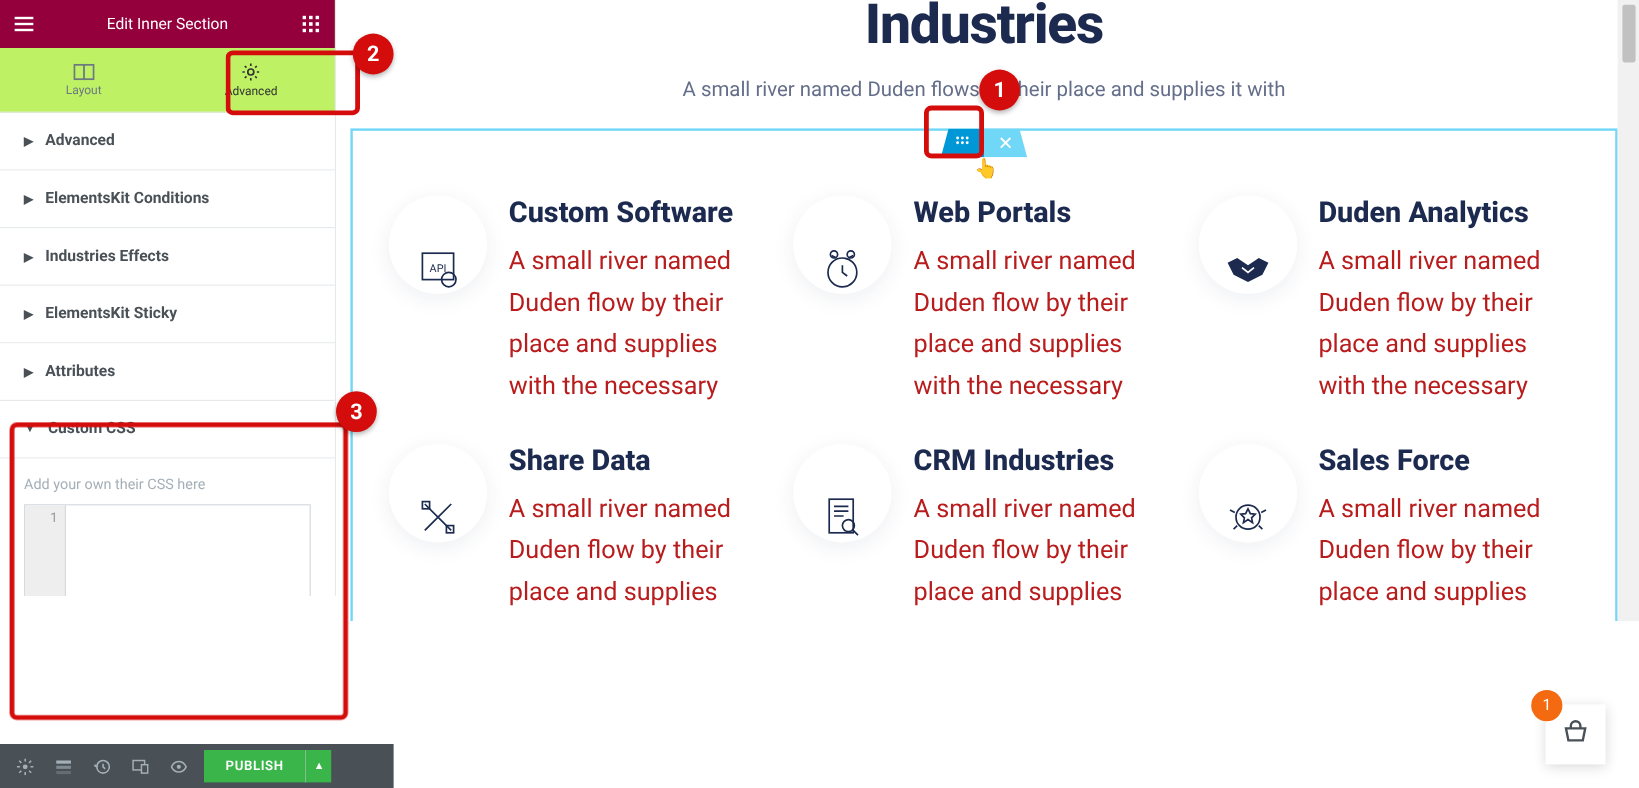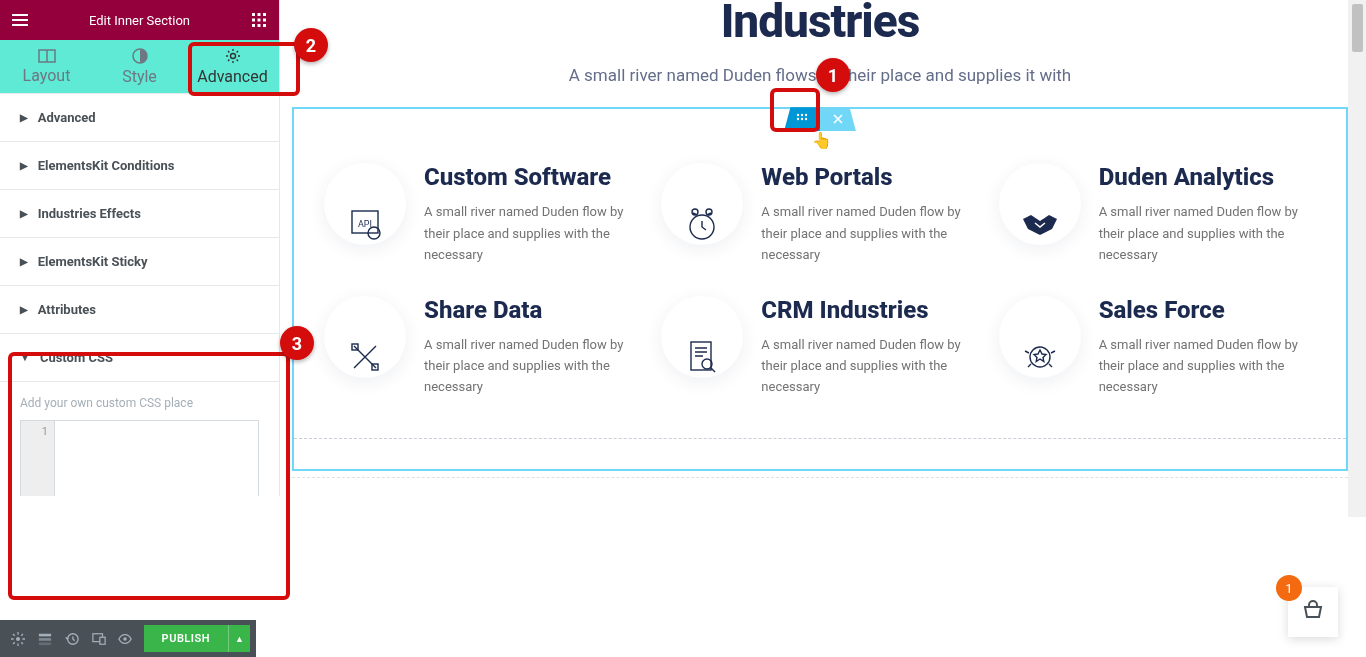--- a/index.html
+++ b/index.html
@@ -1,40 +1,40 @@
 <!DOCTYPE html>
 <html><head>
 <meta charset="utf-8">
 <style>
 * { margin: 0; padding: 0; box-sizing: border-box; font-family: -apple-system, BlinkMacSystemFont, "Segoe UI", Roboto, Arial, sans-serif; }
 body { background: #fff; overflow: hidden; width: 1366px; height: 657px; position: relative; }
 
 
-.panel { position: absolute; left: 0; top: 0; width: 280px; height: 496px; background: #5eead4; display: flex; flex-direction: column; border-right: 1px solid #e6e9ec; }
+.panel { position: absolute; left: 0; top: 0; width: 280px; height: 496px; background: #bef264; display: flex; flex-direction: column; border-right: 1px solid #e6e9ec; }
 .panel-header { height: 40px; background: #93003c; color: #fff; display: flex; align-items: center; justify-content: space-between; padding: 0 10px; }
 .panel-header-title { font-size: 13px; font-weight: 400; }
 .hamburger, .grid-btn { width: 20px; height: 20px; display: flex; align-items: center; justify-content: center; cursor: pointer; }
 .hamburger svg, .grid-btn svg { fill: #fff; }
 .tabs-row { display: flex; height: 54px; border-bottom: 1px solid #e6e9ec; }
-.tab { flex: 1; display: flex; flex-direction: column; align-items: center; justify-content: center; gap: 3px; cursor: pointer; color: #6d7882; font-size: 16px; }
+.tab { flex: 1; display: flex; flex-direction: column; align-items: center; justify-content: center; gap: 3px; cursor: pointer; color: #6d7882; font-size: 10px; }
 .tab svg { fill: #6d7882; }
 .tab.active { color: #333; }
 .accordion { flex: 1; overflow: auto; background: #f1f3f5; }
 .acc-item { background: #fff; border-bottom: 1px solid #e6e9ec; padding: 16px 20px; display: flex; align-items: center; gap: 10px; cursor: pointer; font-size: 13px; font-weight: 700; color: #495157; }
 .acc-item.open { background: #fff; }
 .caret { font-size: 10px; color: #495157; }
 .acc-body { background: #fff; padding: 14px 20px 18px; border-bottom: 1px solid #e6e9ec; }
 .acc-help { font-size: 12px; color: #a4afb7; margin-bottom: 10px; }
 .code-box { display: flex; border: 1px solid #d5dadf; background: #fff; height: 132px; }
 .gutter { width: 34px; background: #eee; border-right: 1px solid #d5dadf; color: #999; font-size: 11px; padding: 4px 6px; text-align: right; }
 .code-area { flex: 1; font-family: monospace; font-size: 11px; padding: 4px 6px; }
 .examples { font-size: 11px; color: #a4afb7; font-style: italic; margin-top: 14px; font-family: Liberation Serif, serif; }
 
 
-.bottom-bar { position: absolute; left: 0; bottom: 0; width: 256px; height: 37px; background: #495157; display: flex; align-items: center; padding: 0 6px; gap: 2px; }
+.bottom-bar { position: absolute; left: 0; bottom: 0; width: 328px; height: 37px; background: #495157; display: flex; align-items: center; padding: 0 6px; gap: 2px; }
 .bb-btn { width: 30px; height: 37px; display: flex; align-items: center; justify-content: center; cursor: pointer; }
 .bb-btn svg { fill: #a4afb7; width: 14px; height: 14px; }
 .publish-group { margin-left: 4px; display: flex; height: 27px; }
 .publish-btn { background: #39b54a; color: #fff; border: none; padding: 0 18px; font-size: 11px; font-weight: 600; cursor: pointer; letter-spacing: 0.5px; }
 .publish-drop { width: 22px; background: #39b54a; border: none; border-left: 1px solid rgba(255,255,255,0.3); cursor: pointer; color: #fff; font-size: 9px; }
 
 
 .canvas { position: absolute; left: 280px; top: 0; right: 0; height: 517px; overflow: auto; background: #fff; }
 .scroll-edge { position: absolute; right: 0; top: 0; width: 18px; height: 657px; background: #f1f1f1; }
 .scroll-thumb { position: absolute; right: 3px; top: 4px; width: 11px; height: 48px; background: #c1c1c1; border-radius: 2px; }
@@ -50,21 +50,21 @@
 .handle-tab svg { fill: #fff; width: 12px; height: 12px; }
 .cursor-ptr { position: absolute; top: 22px; left: 50%; transform: translateX(-8px); font-size: 16px; pointer-events: none; }
 
 .cards-row { display: flex; gap: 20px; }
 .cards-row + .cards-row { margin-top: 30px; }
 .divider-row { height: 1px; border-top: 1px dashed #c9cdd6; margin: 40px -30px -10px; }
 .card { flex: 1; display: flex; gap: 18px; }
 .icon-circle { width: 82px; height: 82px; border-radius: 50%; box-shadow: 0 4px 18px rgba(40,50,90,0.08); display: flex; align-items: flex-end; justify-content: center; flex-shrink: 0; }
 .icon-circle svg { stroke: #1b2a4e; fill: none; stroke-width: 1.4; }
 .card-body h3 { font-size: 24px; font-weight: 800; color: #1b2a4e; margin-bottom: 10px; }
-.card-body p { font-size: 13px; color: #737373; line-height: 1.65; }
+.card-body p { font-size: 21px; color: #b91c1c; line-height: 1.65; }
 
 .below { height: 120px; border-top: 1px dashed #e0e0e0; margin-top: 6px; }
 
 
 .badge { position: absolute; width: 34px; height: 34px; border-radius: 50%; background: #d40c0c; color: #fff; font-weight: 700; font-size: 18px; display: flex; align-items: center; justify-content: center; z-index: 50; box-shadow: 0 2px 4px rgba(0,0,0,0.3); }
 .ring { position: absolute; border: 4px solid #d40c0c; border-radius: 6px; z-index: 49; pointer-events: none; }
 
 
 .cart-float { position: absolute; right: 28px; bottom: 20px; width: 50px; height: 50px; background: #fff; box-shadow: 0 2px 10px rgba(0,0,0,0.15); display: flex; align-items: center; justify-content: center; }
 .cart-float .count { position: absolute; top: -12px; left: -12px; width: 26px; height: 26px; border-radius: 50%; background: #f36a10; color: #fff; font-size: 13px; display: flex; align-items: center; justify-content: center; }
@@ -99,27 +99,20 @@
   </div>
 
   <div class="tabs-row">
     <div class="tab">
       <svg width="18" height="14" viewBox="0 0 18 14">
           <rect x="1" y="1" width="16" height="12" stroke="#6d7882" fill="none" stroke-width="1.5"></rect>
           <line x1="9" y1="1" x2="9" y2="13" stroke="#6d7882" stroke-width="1.5"></line>
         </svg>
       <span>Layout</span>
     </div>
-    <div class="tab">
-      <svg width="16" height="16" viewBox="0 0 16 16">
-          <circle cx="8" cy="8" r="7" fill="none" stroke="#6d7882" stroke-width="1.5"></circle>
-          <path d="M8 1 A7 7 0 0 1 8 15 Z" fill="#6d7882"></path>
-        </svg>
-      <span>Style</span>
-    </div>
     <div class="tab active">
       <svg width="16" height="16" viewBox="0 0 16 16">
           <circle cx="8" cy="8" r="2.5" fill="none" stroke="#333" stroke-width="1.4"></circle>
           <path d="M8 1v2M8 13v2M1 8h2M13 8h2M3 3l1.4 1.4M11.6 11.6L13 13M3 13l1.4-1.4M11.6 4.4L13 3" stroke="#333" stroke-width="1.4" fill="none"></path>
         </svg>
       <span>Advanced</span>
     </div>
   </div>
 
   <div class="accordion">
@@ -141,21 +134,21 @@
       </div>
     <div class="acc-item">
         <span class="caret">▶</span>
         <span>Attributes</span>
       </div>
     <div class="acc-item open">
         <span class="caret">▼</span>
         <span>Custom CSS</span>
       </div>
     <div class="acc-body">
-      <div class="acc-help">Add your own custom CSS place</div>
+      <div class="acc-help">Add your own their CSS here</div>
       <div class="code-box">
         <div class="gutter">1</div>
         <div class="code-area"></div>
       </div>
       <div class="examples">Examples:</div>
     </div>
   </div>
 </div>
 
 <div class="bottom-bar">

